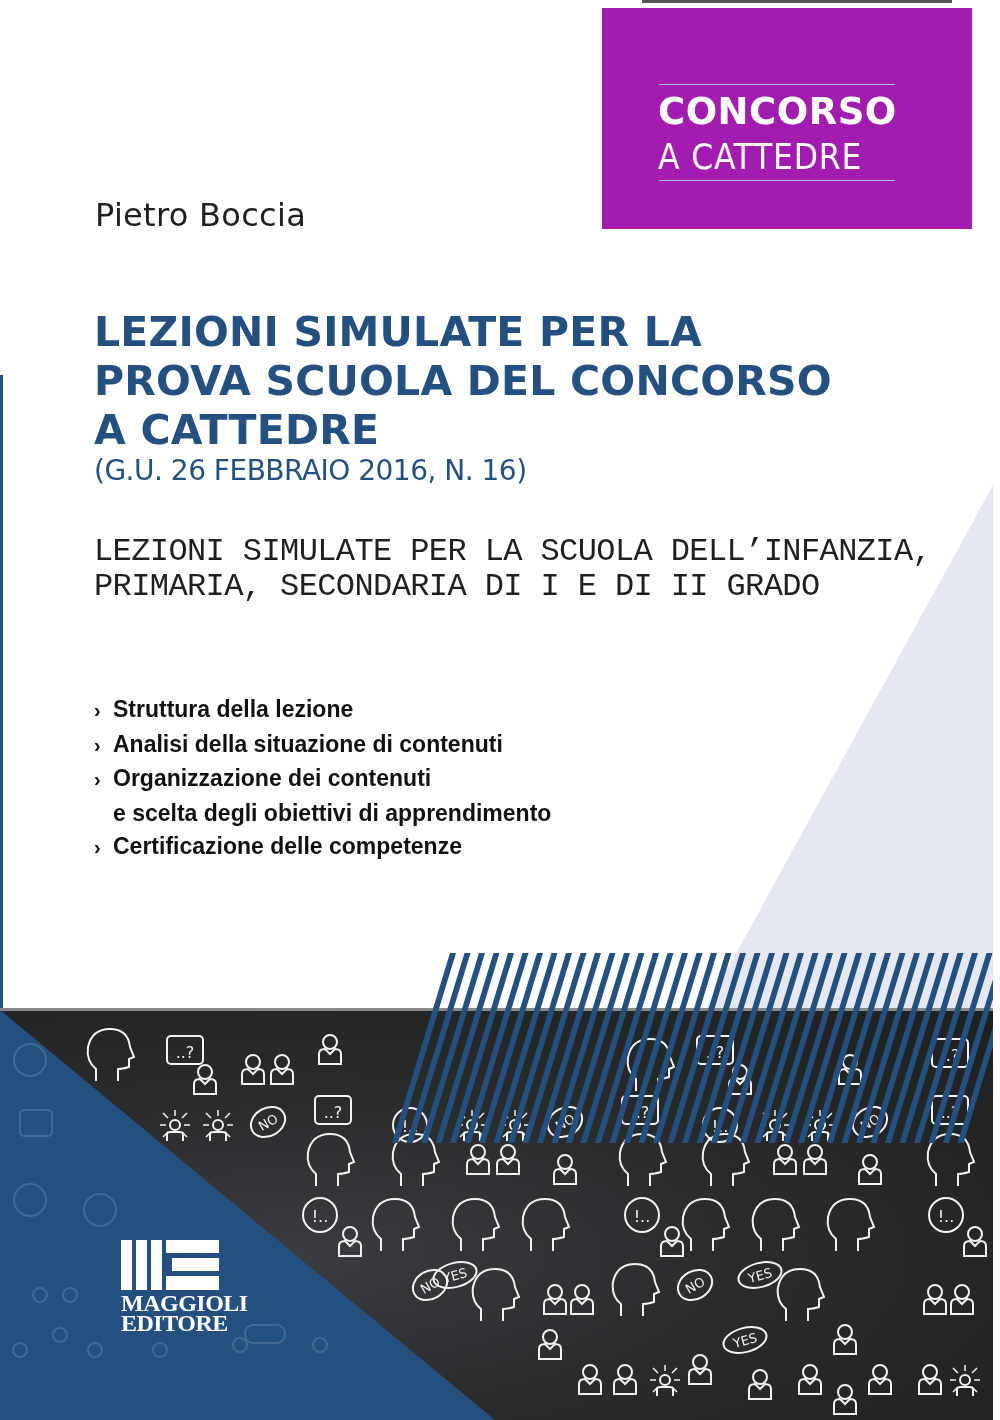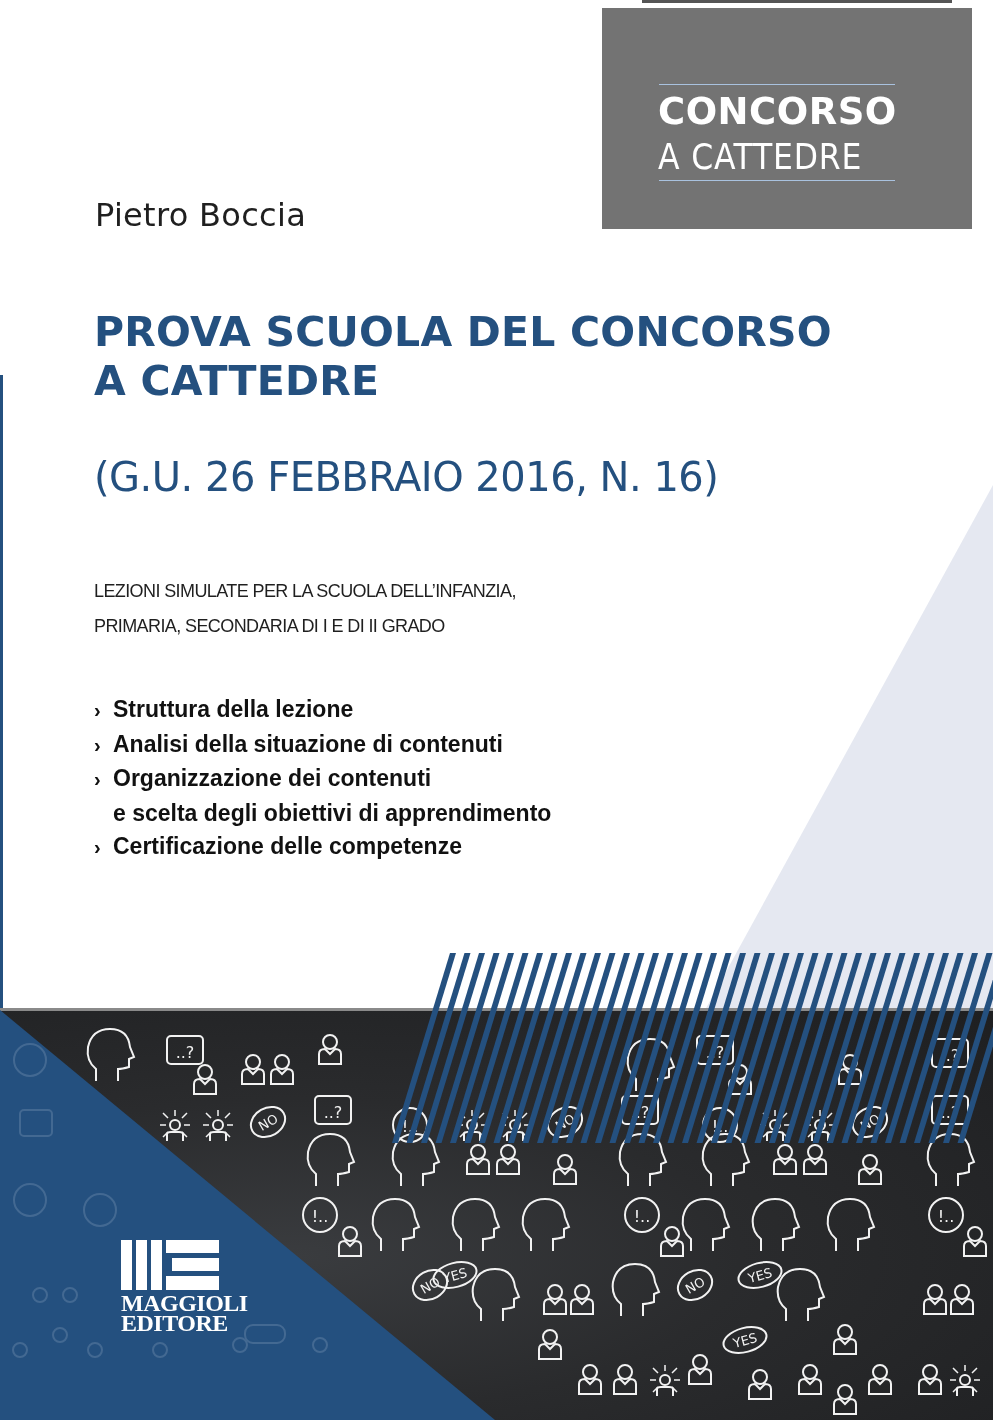--- a/index.html
+++ b/index.html
@@ -3,37 +3,37 @@
 <meta charset="utf-8">
 <style>
   html, body { margin: 0; padding: 0; }
   body { width: 1000px; height: 1420px; position: relative; overflow: hidden; background: #ffffff; font-family: "Liberation Sans", sans-serif; }
   .abs { position: absolute; }
 
   
   .top-line { left: 642px; top: 0px; width: 310px; height: 3px; background: #555; }
 
   
-  .series-box { left: 602px; top: 8px; width: 370px; height: 221px; background: #737373; }
+  .series-box { left: 602px; top: 8px; width: 370px; height: 221px; background: #a21caf; }
   .series-rule { position: absolute; left: 57px; width: 236px; height: 1px; background: #a9c2df; }
   .series-rule.r1 { top: 76px; }
   .series-rule.r2 { top: 172px; }
   .series-main { position: absolute; left: 56px; top: 82px; color: #fff; font-family: "DejaVu Sans", sans-serif; font-weight: bold; font-size: 37px; letter-spacing: 0.5px; line-height: 44px; }
   .series-sub { position: absolute; left: 56px; top: 128px; color: #fff; font-family: "DejaVu Sans", sans-serif; font-weight: normal; font-size: 35px; letter-spacing: 0.8px; line-height: 42px; font-stretch: condensed; }
 
   
   .left-border { left: 0px; top: 375px; width: 3px; height: 640px; background: #24507f; }
 
   .author { left: 95px; top: 196px; font-family: "DejaVu Sans", sans-serif; font-size: 32px; color: #1f1f1f; font-weight: normal; letter-spacing: 0.3px; }
 
   .title { left: 94px; top: 308px; color: #24507f; font-family: "DejaVu Sans", sans-serif; font-weight: bold; font-size: 41px; line-height: 49px; letter-spacing: 0.2px; }
   .title div { white-space: nowrap; }
-  .gu { left: 94px; top: 454px; color: #24507f; font-family: "DejaVu Sans", sans-serif; font-size: 40px; font-weight: normal; letter-spacing: -0.5px; }
-
-  .subtitle { left: 94px; top: 534px; color: #1f1f1f; font-family: Liberation Sans, sans-serif; font-size: 18px; line-height: 35px; letter-spacing: -0.6px; margin-top: 40px; }
+  .gu { left: 94px; top: 454px; color: #24507f; font-family: "DejaVu Sans", sans-serif; font-size: 28px; font-weight: normal; letter-spacing: -0.5px; }
+
+  .subtitle { left: 94px; top: 534px; color: #1f1f1f; font-family: Liberation Mono, monospace; font-size: 32px; line-height: 35px; letter-spacing: -0.6px; }
   .subtitle div { white-space: nowrap; }
 
   .bullets { left: 94px; top: 693px; color: #111; font-family: "Liberation Sans", sans-serif; font-weight: bold; font-size: 23px; line-height: 33.5px; }
   .bullet { display: flex; align-items: baseline; white-space: nowrap; }
   .bullet .chev { width: 19px; font-weight: bold; font-size: 20px; }
   .bullet.cont { padding-left: 19px; }
 
   
   .lavender { left: 0; top: 0; width: 1000px; height: 1420px; }
 
@@ -61,20 +61,21 @@
   <div class="series-main">CONCORSO</div>
   <div class="series-sub">A CATTEDRE</div>
   <div class="series-rule r2"></div>
 </div>
 
 <div class="abs left-border"></div>
 
 <div class="abs author">Pietro Boccia</div>
 
 <div class="abs title">
+  <div>LEZIONI SIMULATE PER LA</div>
   <div>PROVA SCUOLA DEL CONCORSO</div>
   <div>A CATTEDRE</div>
 </div>
 <div class="abs gu">(G.U. 26 FEBBRAIO 2016, N. 16)</div>
 
 <div class="abs subtitle">
   <div>LEZIONI SIMULATE PER LA SCUOLA DELL’INFANZIA,</div>
   <div>PRIMARIA, SECONDARIA DI I E DI II GRADO</div>
 </div>
 

